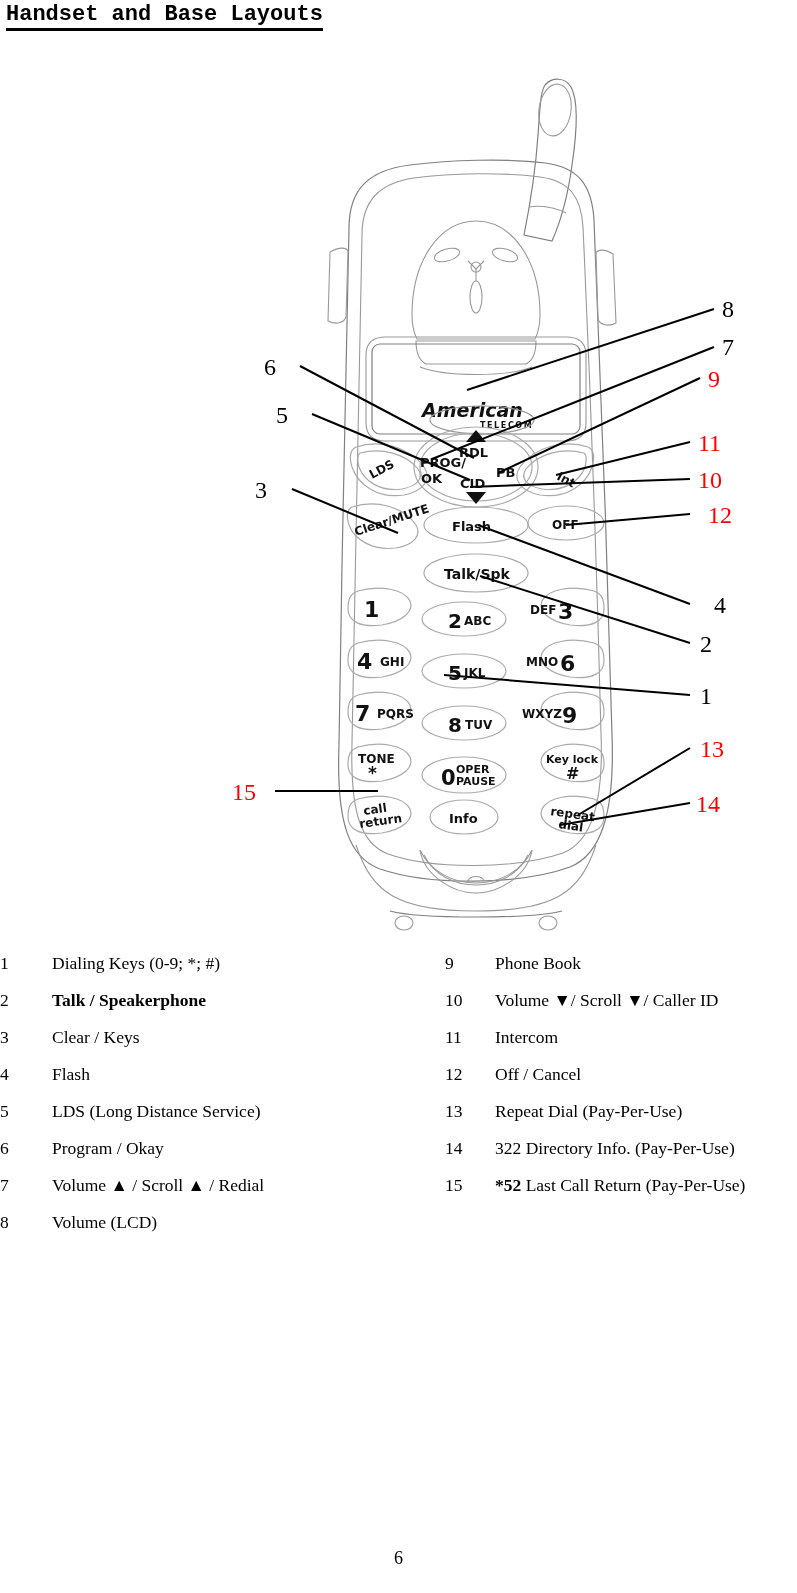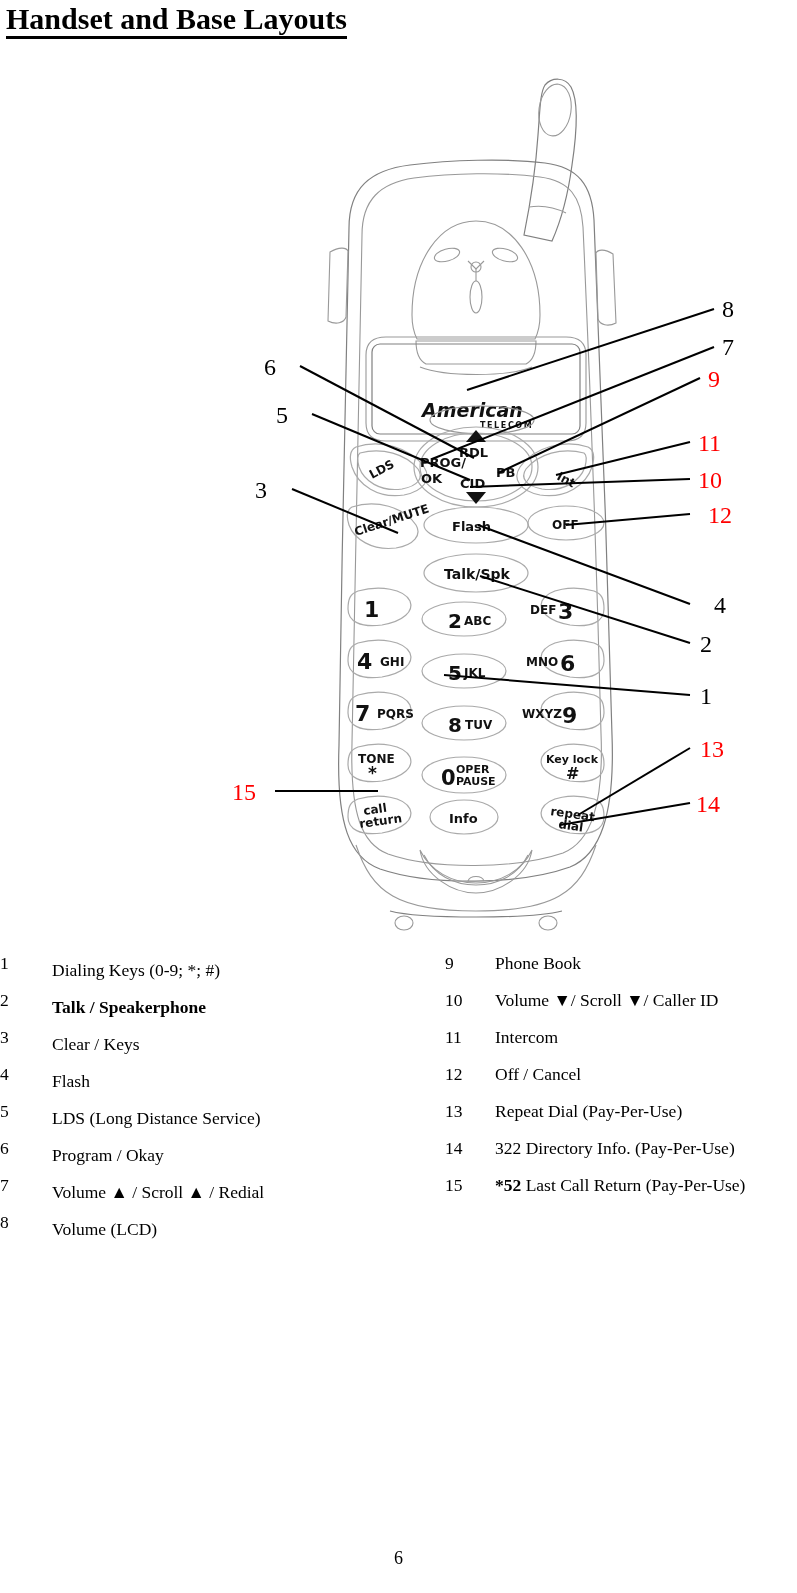--- a/index.html
+++ b/index.html
@@ -14,24 +14,25 @@
     font-family: "Liberation Serif", "DejaVu Serif", serif;
     color: #000000;
     overflow: hidden;
   }
 
   
   #page-title {
     position: absolute;
     left: 6px;
     top: 2px;
-    font-size: 30px;
+    font-size: 22px;
     font-weight: bold;
     letter-spacing: 0px;
     white-space: nowrap;
+    font-family: Liberation Mono, monospace;
   }
   #page-title .ul {
     border-bottom: 3px solid #000;
     padding-bottom: 1px;
   }
 
   
   #figure {
     position: absolute;
     left: 0;
@@ -60,21 +61,21 @@
   .legend-row {
     position: relative;
     height: 37px;
     white-space: nowrap;
   }
   .legend-num {
     position: absolute;
     left: 0;
     top: 0;
   }
-  .legend-col.left .legend-txt  { position: absolute; left: 52px; top: 0; margin-top: 7px; }
+  .legend-col.left .legend-txt  { position: absolute; left: 52px; top: 0; }
   .legend-col.right .legend-num { left: 5px; }
   .legend-col.right .legend-txt { position: absolute; left: 55px; top: 0; }
   .legend-row.bold .legend-txt { font-weight: bold; }
   .legend-txt b { font-weight: bold; }
 
   
   #page-number {
     position: absolute;
     left: 0;
     top: 1548px;

